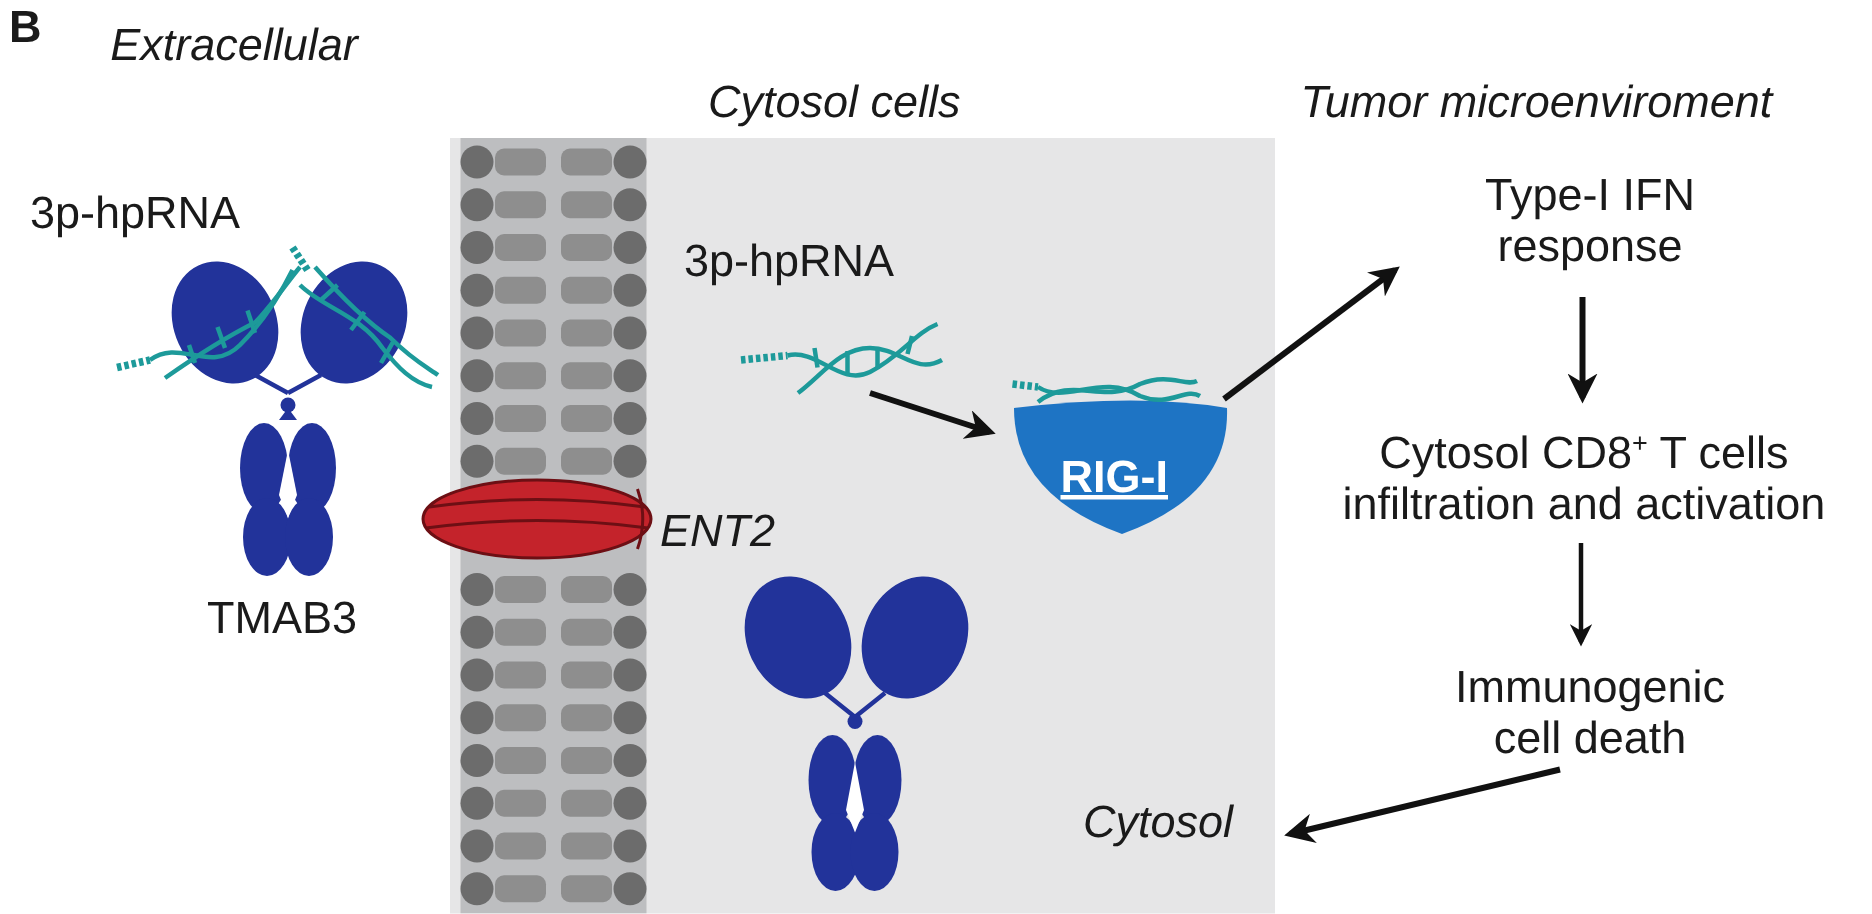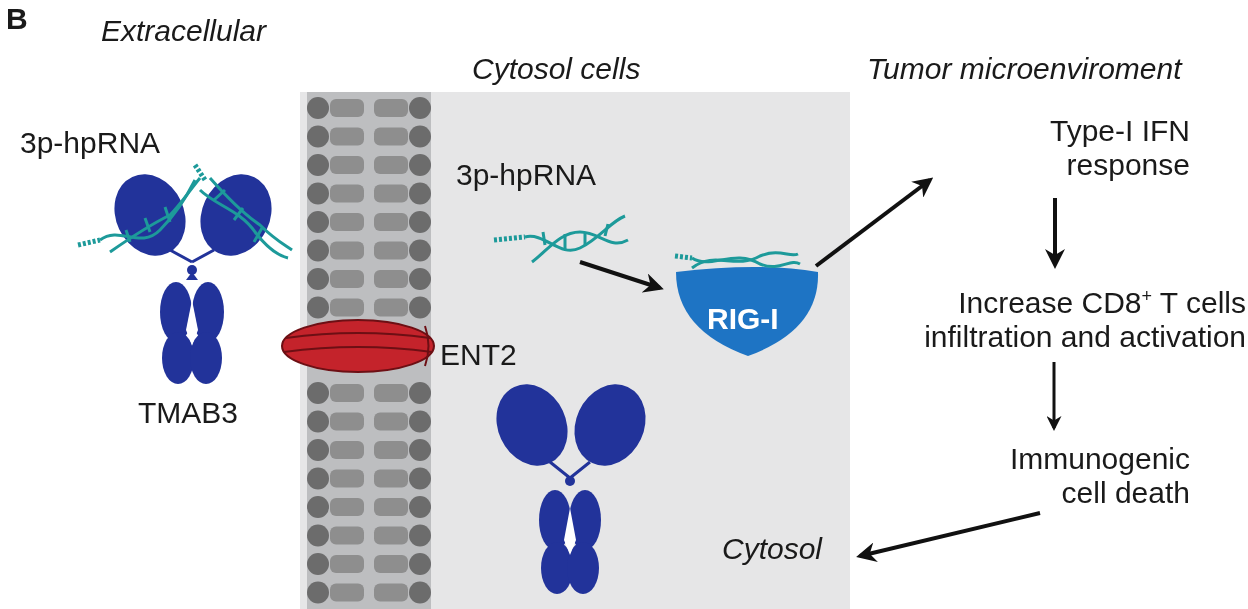--- a/index.html
+++ b/index.html
@@ -1,21 +1,21 @@
 <!DOCTYPE html>
 <html><head>
   <meta charset="utf-8">
   <style>
     html, body { margin: 0; padding: 0; background: #ffffff; }
     body { width: 1248px; height: 609px; position: relative; overflow: hidden;
            font-family: "Liberation Sans", sans-serif; color: #1a1a1a; }
     .abs { position: absolute; }
     .txt { font-size: 30px; line-height: 34px; white-space: nowrap; }
     .ital { font-style: italic; }
-    .center { text-align: right; }
+    .center { text-align: center; }
     #panel-letter { left: 6px; top: 2px; font-size: 30px; font-weight: bold; }
     #cytosol-bg { left: 300px; top: 92px; width: 550px; height: 517px; background: #e6e6e7; }
     svg.layer { position: absolute; left: 0; top: 0; }
     sup { font-size: 18px; line-height: 0; }
   </style>
 </head>
 <body>
 
 <div id="panel-letter" class="abs">B</div>
 
@@ -200,27 +200,27 @@
 <div class="abs txt ital center" style="left:46px; top:14px; width:220px;">
   <div>Extracellular</div>
 </div>
 <div class="abs txt ital" style="left:472px; top:52px;">Cytosol cells</div>
 <div class="abs txt ital" style="left:867px; top:52px;">Tumor microenviroment</div>
 <div class="abs txt ital" style="left:702px; top:532px;margin-left:20px;">Cytosol</div>
 
 <div class="abs txt" style="left:20px; top:126px;">3p-hpRNA</div>
 <div class="abs txt" style="left:456px; top:158px;">3p-hpRNA</div>
 <div class="abs txt" style="left:138px; top:396px;text-align:right;">TMAB3</div>
-<div class="abs txt" style="left:440px; top:338px;">ENT2</div>
-<div class="abs txt" style="left:707px; top:302px; color:#ffffff; font-weight:bold;">RIG-I</div>
+<div class="abs txt" style="left:440px; top:338px;font-style:italic;">ENT2</div>
+<div class="abs txt" style="left:707px; top:302px; color:#ffffff; font-weight:bold;text-decoration:underline;">RIG-I</div>
 
 <div class="abs txt center" style="left:930px; top:114px; width:260px;">
   <div>Type-I IFN</div>
   <div>response</div>
 </div>
 <div class="abs txt center" style="left:866px; top:286px; width:380px;">
-  <div><span>Increase CD8</span><sup>+</sup><span> T cells</span></div>
+  <div><span>Cytosol CD8</span><sup>+</sup><span> T cells</span></div>
   <div>infiltration and activation</div>
 </div>
 <div class="abs txt center" style="left:930px; top:442px; width:260px;">
   <div>Immunogenic</div>
   <div>cell death</div>
 </div>
 
 </body></html>

